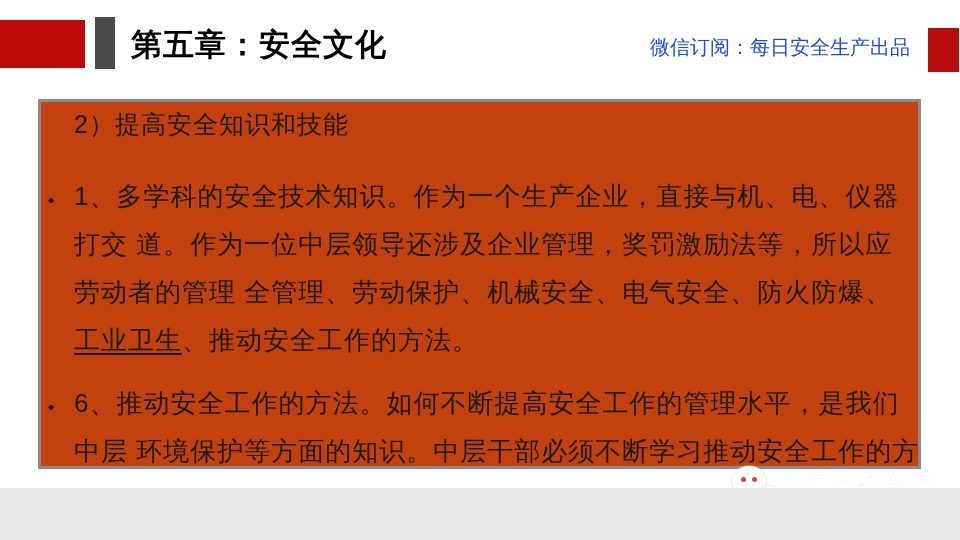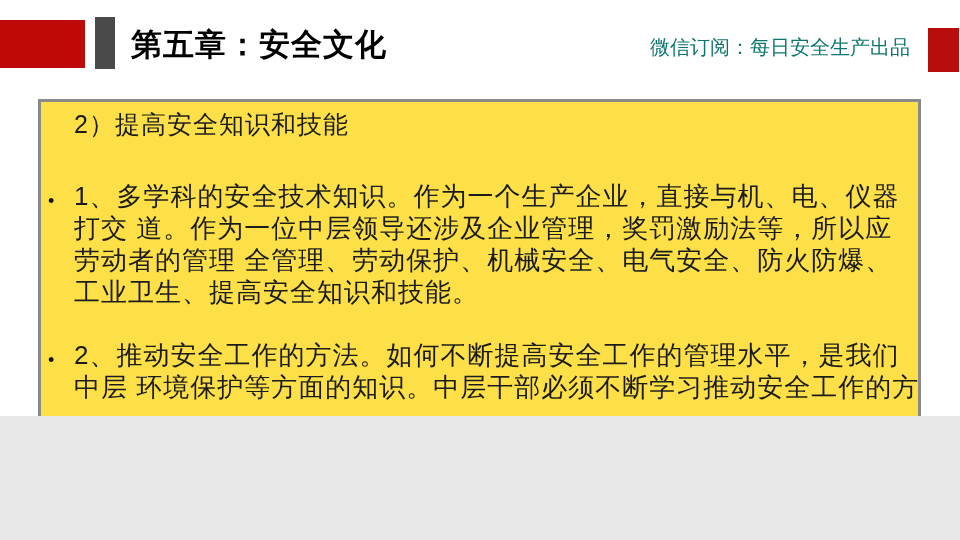--- a/index.html
+++ b/index.html
@@ -1,49 +1,49 @@
 <!DOCTYPE html>
 <html><head>
 <meta charset="utf-8">
 <style>
   html,body{margin:0;padding:0;background:#e8e8e8;}
   .slide{
-    position:relative;width:960px;height:416px;background:#ffffff;
+    position:relative;width:960px;height:488px;background:#ffffff;
     font-family:"Liberation Sans","DejaVu Sans",sans-serif;
     overflow:hidden;margin:0 auto;
   }
   
   .hdr-red-left{position:absolute;left:0;top:20px;width:85px;height:48px;background:#bf0909;}
   .hdr-gray-tab{position:absolute;left:95px;top:17px;width:20px;height:52px;background:#4a4a4a;}
   .hdr-title{
     position:absolute;left:131px;top:27px;font-size:31px;line-height:36px;
     font-weight:700;color:#000;letter-spacing:1px;white-space:nowrap;
   }
   .hdr-sub{
     position:absolute;right:50px;top:35px;font-size:20px;line-height:24px;
-    color:#0f766e;letter-spacing:0;white-space:nowrap;
+    color:#1d4ed8;letter-spacing:0;white-space:nowrap;
   }
   .hdr-red-right{position:absolute;left:928px;top:28px;width:31px;height:44px;background:#b90d0d;}
   
   .box{
     position:absolute;left:38px;top:99px;width:883px;height:370px;
-    box-sizing:border-box;border:3px solid #8a8a8a;background:#fde047;
+    box-sizing:border-box;border:3px solid #8a8a8a;background:#c2410c;
     padding-top:6px;color:#1b1b1b;
   }
   .box-heading{
     margin:0 0 0 33px;font-size:25px;line-height:32px;letter-spacing:1px;white-space:nowrap;
   }
   .para{position:relative;margin-left:33px;font-size:26px;line-height:32px;letter-spacing:1px;}
   .para.p1{margin-top:40px;}
   .para.p2{margin-top:31px;}
   .bullet{
     position:absolute;left:-26px;top:5px;font-size:18px;color:#111;
   }
-  .line{white-space:nowrap;}
-  .u{text-underline-offset:4px;text-decoration-thickness:2px;}
+  .line{white-space:nowrap;margin-top:16px;}
+  .u{text-decoration:underline;text-underline-offset:4px;text-decoration-thickness:2px;}
   
   .footer-bar{position:absolute;left:0;top:496px;width:960px;height:44px;background:#c20b0b;}
   .brand{position:absolute;left:730px;top:464px;width:215px;height:52px;z-index:3;}
   .brand-icon{position:absolute;left:0;top:0;width:60px;height:50px;}
   .bubble{position:absolute;background:#ffffff;border-radius:50%;box-shadow:0 0 0 1px rgba(210,210,210,.45);}
   .bubble.big{left:2px;top:2px;width:34px;height:31px;}
   .bubble.small{left:28px;top:22px;width:24px;height:22px;}
   .eye{position:absolute;width:5px;height:5px;border-radius:50%;background:#cc4747;}
   .bubble.big .e1{left:9px;top:11px;}
   .bubble.big .e2{left:20px;top:11px;}
@@ -75,26 +75,26 @@
   <div class="hdr-red-right"></div>
 
   <div class="box">
     <div class="box-heading">2）提高安全知识和技能</div>
 
     <div class="para p1">
       <span class="bullet">•</span>
       <div class="line">1、多学科的安全技术知识。作为一个生产企业，直接与机、电、仪器</div>
       <div class="line">打交 道。作为一位中层领导还涉及企业管理，奖罚激励法等，所以应</div>
       <div class="line">劳动者的管理 全管理、劳动保护、机械安全、电气安全、防火防爆、</div>
-      <div class="line"><span class="u">工业卫生</span><span>、提高安全知识和技能。</span></div>
+      <div class="line"><span class="u">工业卫生</span><span>、推动安全工作的方法。</span></div>
     </div>
 
     <div class="para p2">
       <span class="bullet">•</span>
-      <div class="line">2、推动安全工作的方法。如何不断提高安全工作的管理水平，是我们</div>
+      <div class="line">6、推动安全工作的方法。如何不断提高安全工作的管理水平，是我们</div>
       <div class="line">中层 环境保护等方面的知识。中层干部必须不断学习推动安全工作的方</div>
     </div>
   </div>
 
   <div class="footer-bar"></div>
 
   <div class="brand">
     <div class="brand-icon">
       <span class="bubble big">
           <i class="eye e1"></i>

